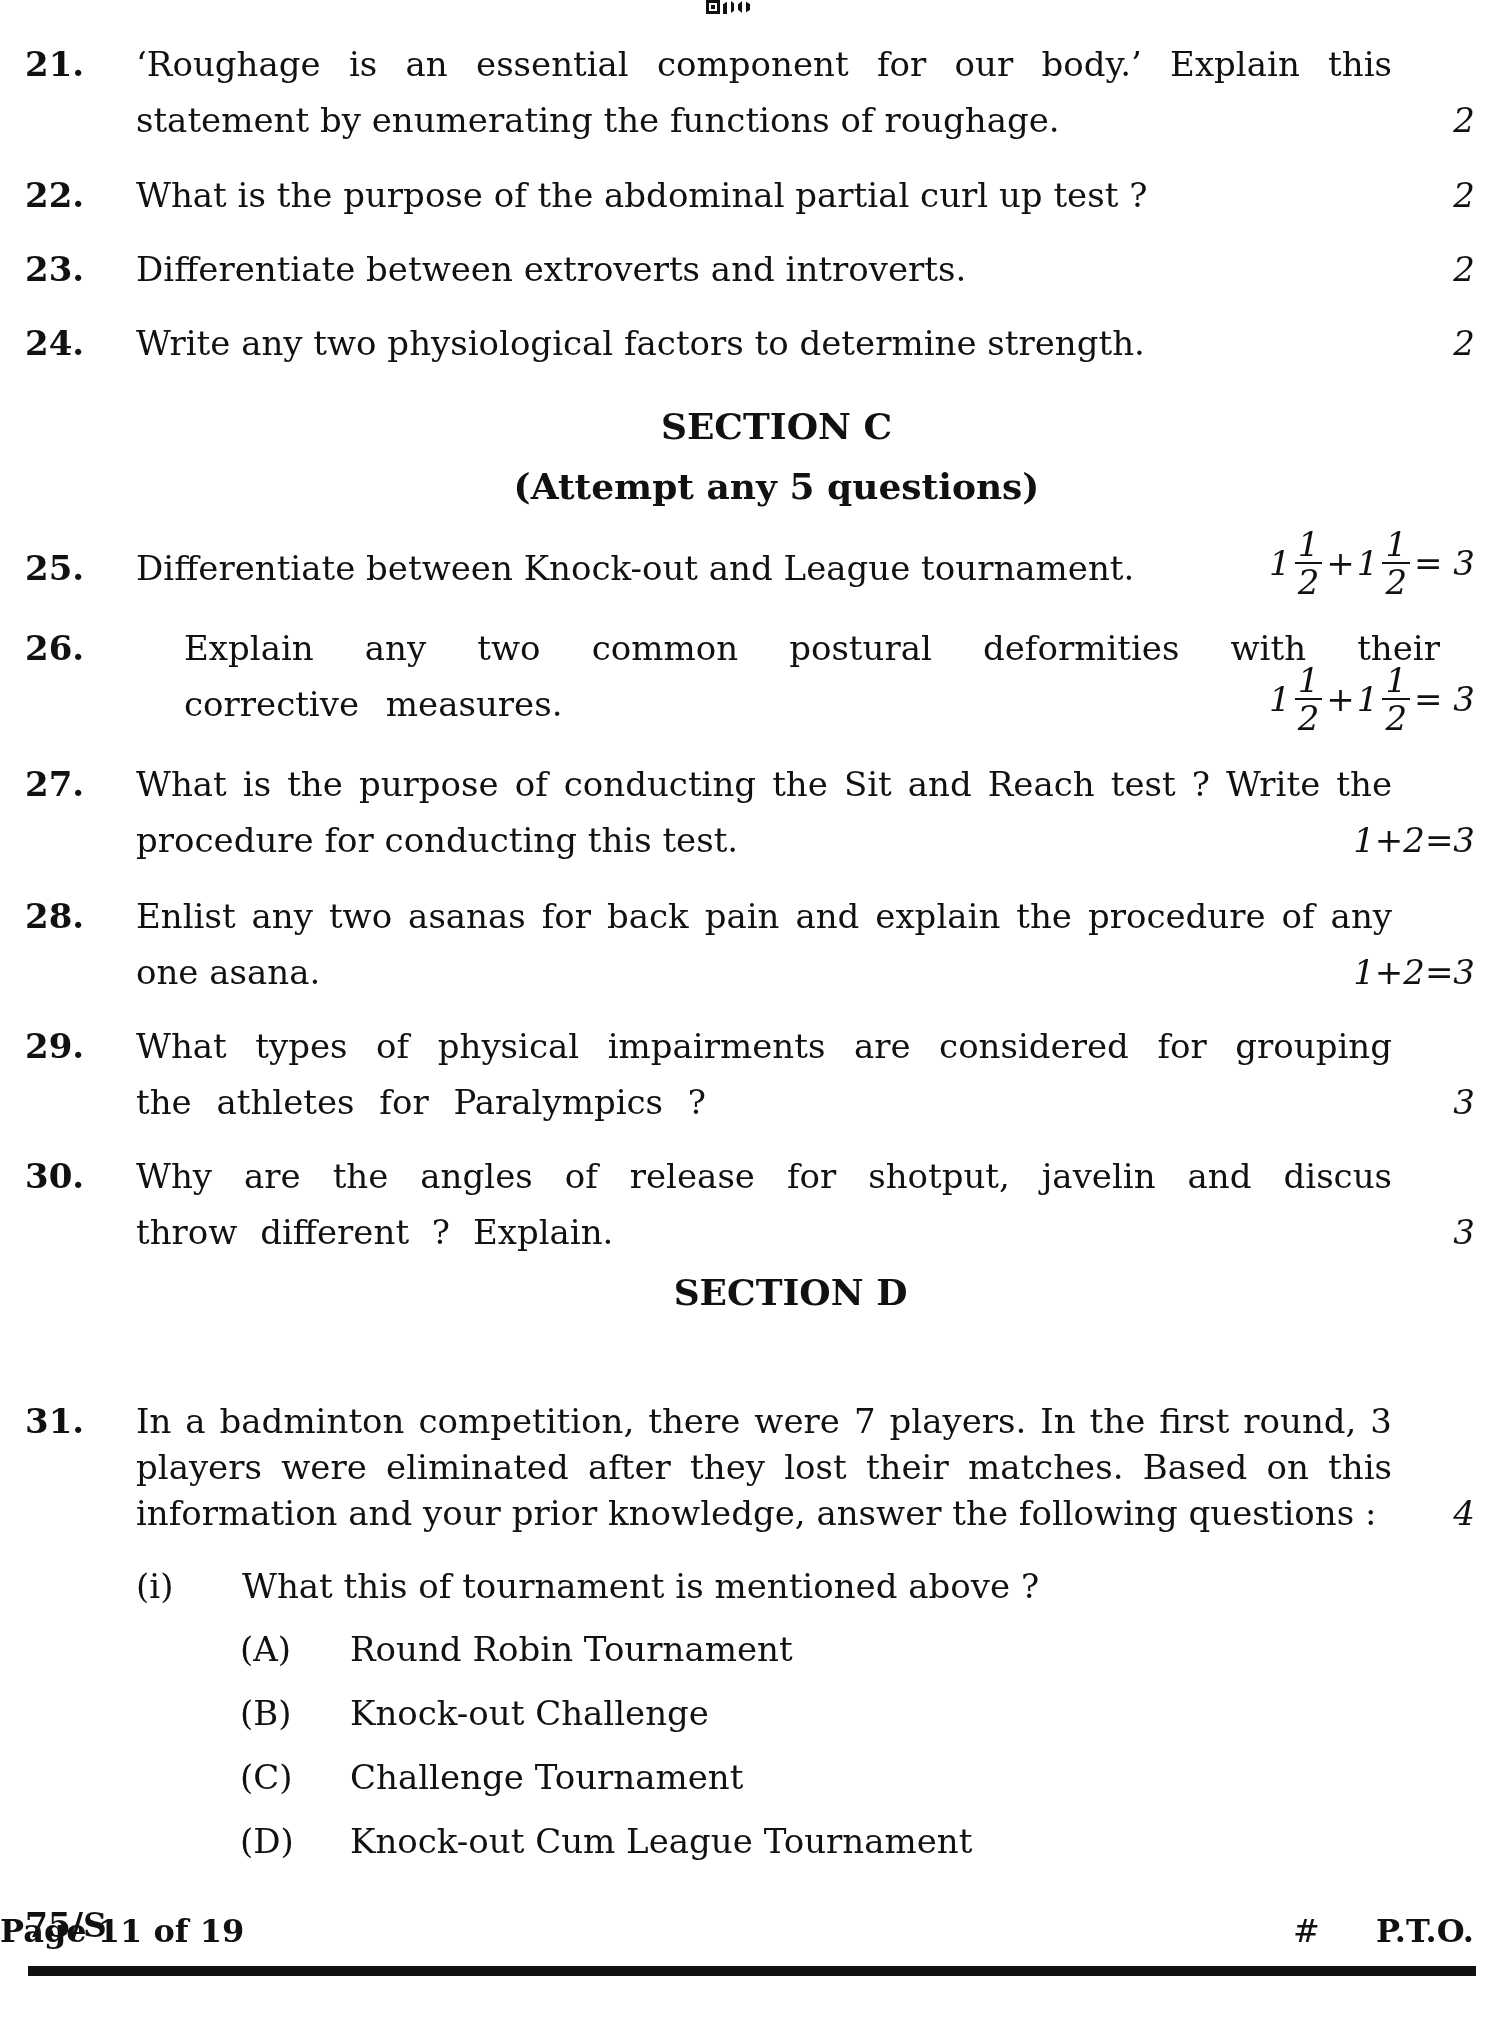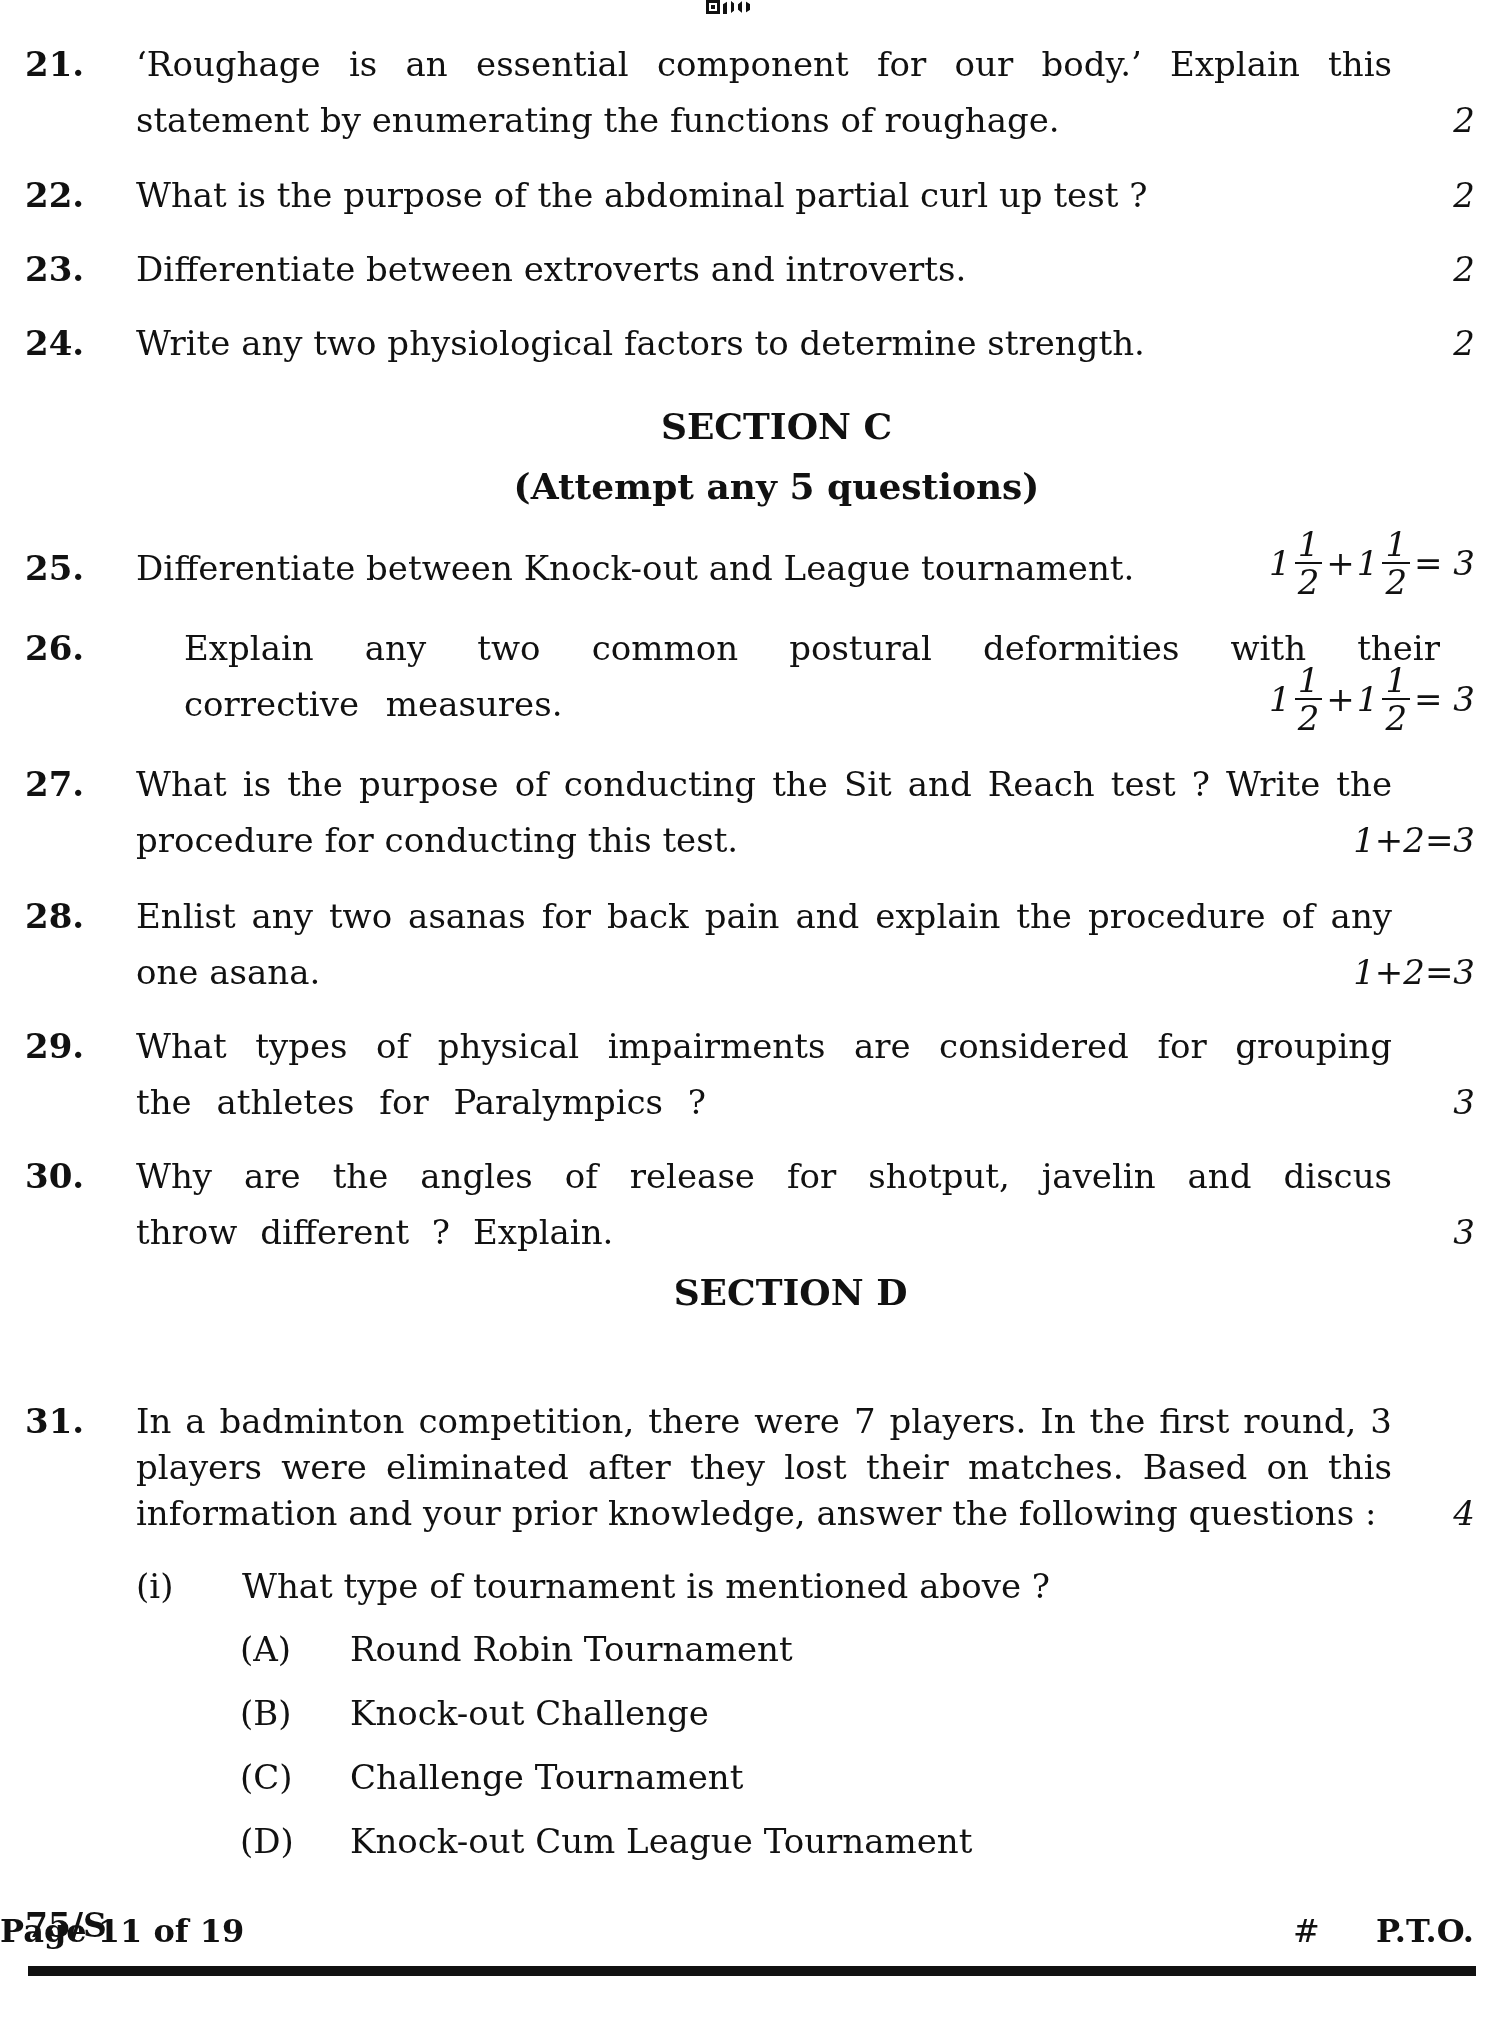--- a/index.html
+++ b/index.html
@@ -156,21 +156,21 @@
 <div class="section-title" style="top:1271px;padding-left:14px;">SECTION D</div>
 
 <div class="q" style="top:1398px; line-height:46px;">
   <span class="num">31.</span>
   <span class="text justify" style="width:1256px;">In a badminton competition, there were 7 players. In the first round, 3 players were eliminated after they lost their matches. Based on this information and your prior knowledge, answer the following questions :</span>
   <span class="marks" style="top:92px;">4</span>
 </div>
 
 <div class="q" style="top:1558px;">
   <span style="position:absolute; left:136px;">(i)</span>
-  <span style="position:absolute; left:242px;">What type of tournament is mentioned above ?</span>
+  <span style="position:absolute; left:242px;">What this of tournament is mentioned above ?</span>
 </div>
 
 <div class="opt" style="left:240px; top:1624px;">
   <span class="lbl">(A)</span>
   <span class="otext">Round Robin Tournament</span>
 </div>
 <div class="opt" style="left:240px; top:1688px;">
   <span class="lbl">(B)</span>
   <span class="otext">Knock-out Challenge</span>
 </div>

